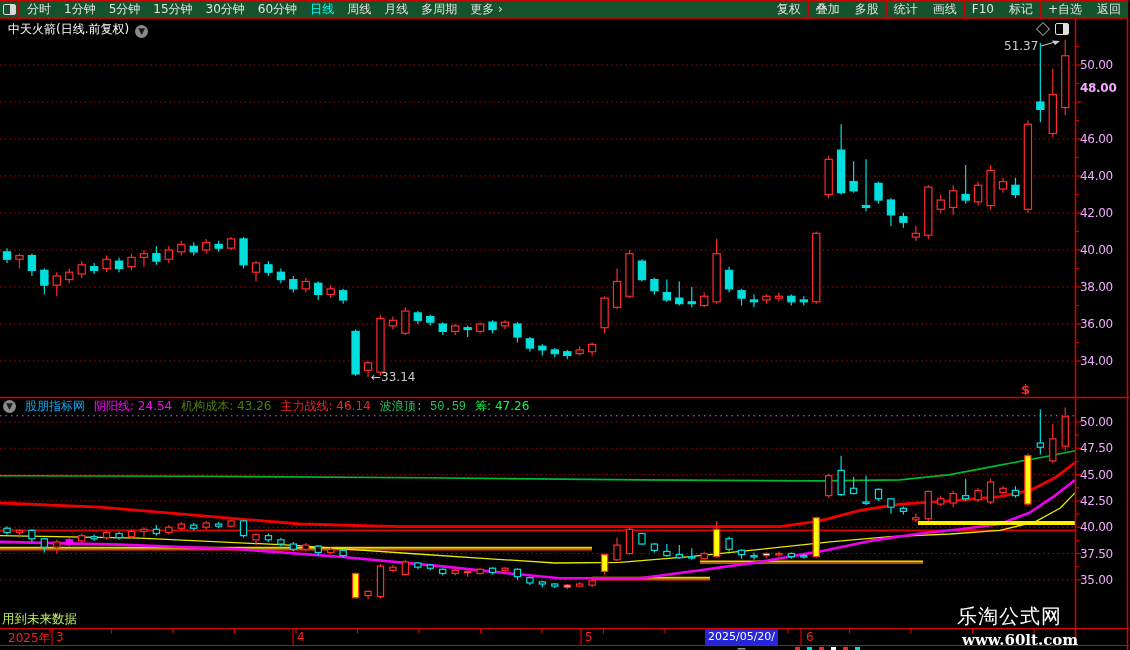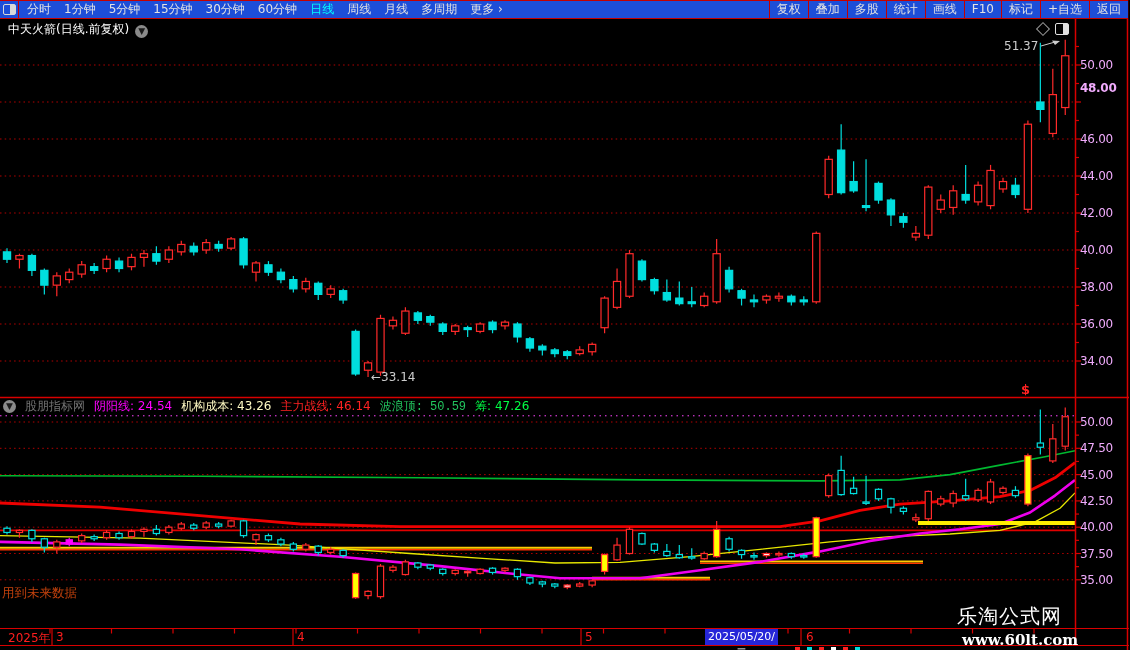--- a/index.html
+++ b/index.html
@@ -1,43 +1,43 @@
 <!DOCTYPE html>
 <html><head>
 <meta charset="utf-8">
 <style>
   html,body{margin:0;padding:0;background:#000;}
   body{width:1130px;height:650px;position:relative;overflow:hidden;
        font-family:"DejaVu Sans","Liberation Sans",sans-serif;-webkit-font-smoothing:none;}
   .abs{position:absolute;}
   
   #toolbar{left:0;top:0;width:1128px;height:17px;border-top:1px solid #c40000;border-bottom:1px solid #c40000;
-           background:#1d4ed8;display:flex;align-items:center;font-size:12px;color:#e2e2e2;white-space:nowrap;}
+           background:#14532d;display:flex;align-items:center;font-size:12px;color:#e2e2e2;white-space:nowrap;}
   #tb-icon-cell{width:18px;height:17px;border-right:1px solid #c40000;display:flex;align-items:center;justify-content:center;flex:0 0 auto;}
   #tb-icon{width:11px;height:9px;border:1px solid #d8d8d8;border-radius:2px;position:relative;}
   #tb-icon:after{content:"";position:absolute;right:0;top:0;width:5px;height:9px;background:#d8d8d8;}
   #tb-left{display:flex;gap:13px;padding-left:8px;flex:1 1 auto;}
   #tb-left .tbi{cursor:default;}
   #tb-left .tbi.active{color:#00ffff;}
   #tb-right{display:flex;flex:0 0 auto;height:17px;align-items:center;padding-left:16px;}
   #tb-right .tbr{padding:0 7px;height:17px;line-height:17px;border-left:1px solid #c40000;}
   
   #titlebar{left:8px;top:21px;font-size:12px;color:#fff;display:flex;align-items:flex-end;gap:6px;}
   .circ-chev{width:13px;height:13px;border-radius:50%;background:#8a8a8a;color:#1a1a1a;font-size:9px;line-height:13px;
              text-align:center;display:inline-block;}
   #pane-ctrls{left:1038px;top:23px;display:flex;gap:7px;align-items:center;}
   #diamond{width:8px;height:8px;border:1px solid #9a9a9a;transform:rotate(45deg);}
   #splitsq{width:12px;height:10px;border:1px solid #e0e0e0;border-radius:2px;position:relative;}
   #splitsq:after{content:"";position:absolute;right:0;top:0;width:5px;height:10px;background:#e0e0e0;}
   
   #ind-header{left:3px;top:399px;height:15px;display:flex;align-items:center;gap:9px;font-size:12px;white-space:nowrap;}
-  #ind-header .src{color:#737373;}
+  #ind-header .src{color:#0ea5e9;}
   
   .plabel{position:absolute;left:1080px;width:44px;font-size:12px;color:#f0abfc;letter-spacing:-0.3px;}
-  #status-note{left:2px;top:585px;font-size:12.5px;color:#c2410c;font-family:Liberation Mono, monospace;}
+  #status-note{left:2px;top:611px;font-size:12.5px;color:#bef264;font-family:Liberation Mono, monospace;}
   
   .axlabel{position:absolute;top:630px;font-size:12px;color:#ff1e1e;}
   #year-label{left:8px;top:630px;font-size:12px;color:#ff1e1e;}
   #sel-date{left:705px;top:629px;width:73px;height:16px;background:#2626d8;color:#ffffff;font-size:11px;
             text-align:center;line-height:16px;}
   
   #wm1{left:957px;top:603px;font-size:20px;font-weight:normal;color:#fff;letter-spacing:1px;}
   #wm2{left:962px;top:631px;font-size:15px;font-weight:bold;color:#fff;font-family:"DejaVu Serif","Liberation Serif",serif;}
   svg{position:absolute;left:0;top:0;pointer-events:none;}
 </style>
@@ -542,21 +542,21 @@
 </div>
 <div id="pane-ctrls" class="abs">
   <span id="diamond"></span>
   <span id="splitsq"></span>
 </div>
 
 <div id="ind-header" class="abs">
   <span class="circ-chev">▼</span>
   <span class="src">股朋指标网</span>
 <span class="fld" style="color: rgb(255, 0, 255);">阴阳线: 24.54</span>
-    <span class="fld" style="color: #fef9c3;">机构成本: 43.26</span>
+    <span class="fld" style="color: #4d7c0f;">机构成本: 43.26</span>
     <span class="fld" style="color: rgb(255, 34, 34);">主力战线: 46.14</span>
     <span class="fld" style="color: #22c55e; font-family: Liberation Mono, monospace;">波浪顶: 50.59</span>
     <span class="fld" style="color: rgb(0, 255, 68);">筹: 47.26</span>
   </div>
 
 <div id="labels">
     <div class="plabel" style="top: 58px;">50.00</div>
     <div class="plabel" style="top: 81px; font-weight: bold;">48.00</div>
     <div class="plabel" style="top: 132px;">46.00</div>
     <div class="plabel" style="top: 169px;">44.00</div>

